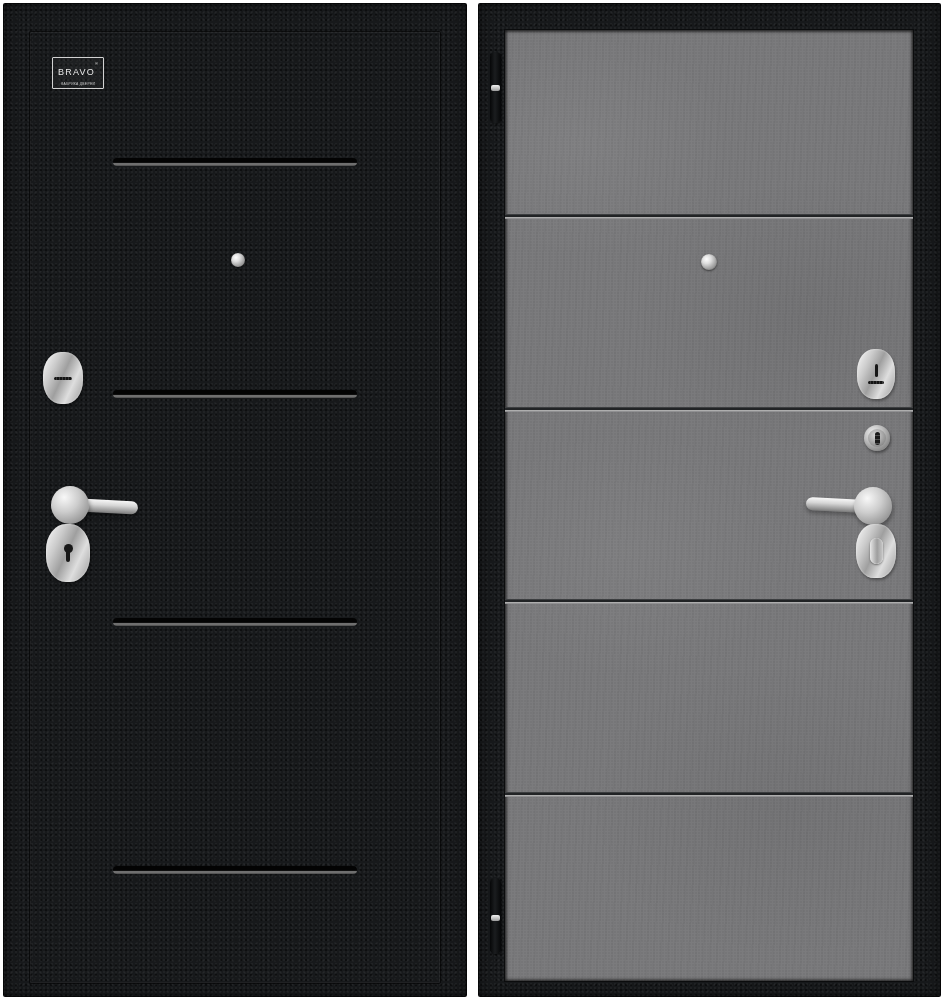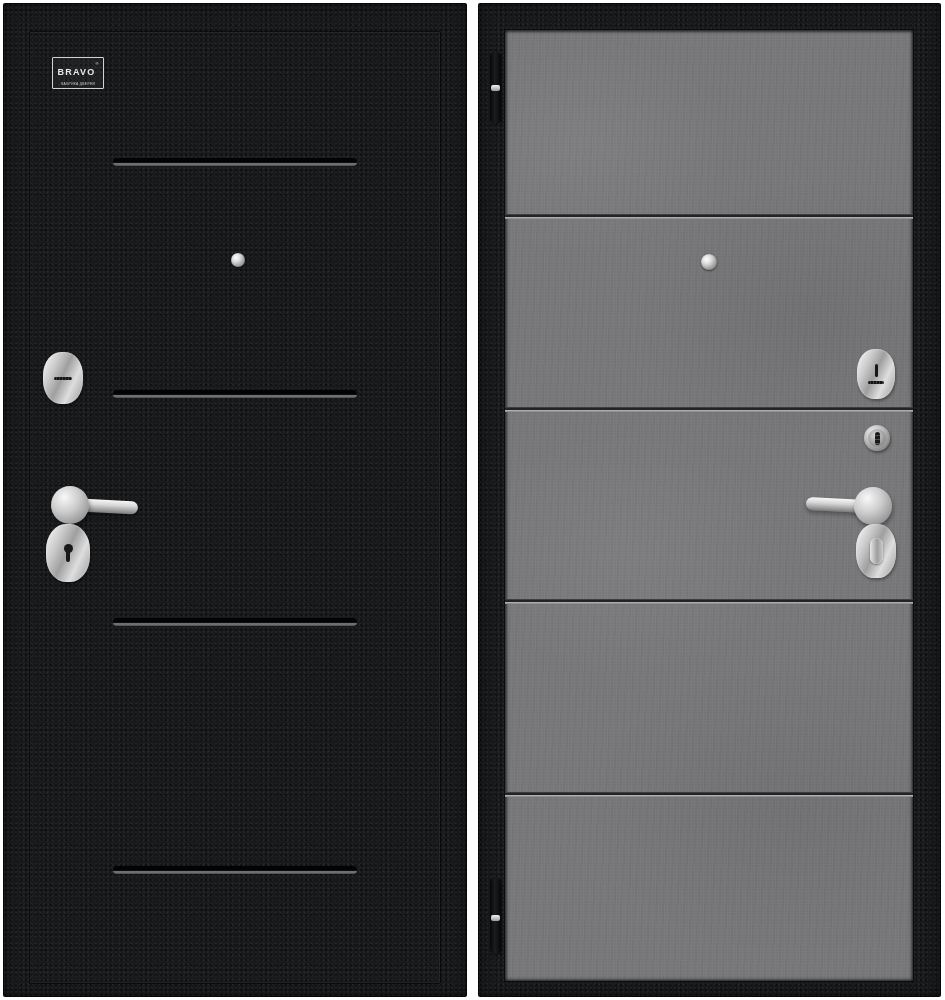--- a/index.html
+++ b/index.html
@@ -49,21 +49,21 @@
       inset 0 2px 3px rgba(0,0,0,0.5), inset 2px 0 3px rgba(0,0,0,0.4),
       inset -2px 0 3px rgba(0,0,0,0.35), inset 0 -2px 3px rgba(0,0,0,0.35);
   }
 
   
   .logo {
     position:absolute; left:49px; top:54px; width:52px;
     border:1px solid #d2d2d2; padding:3px 2px 2px; text-align:center;
     color:#e8e8e8; background:rgba(255,255,255,0.03); border-radius:1px;
   }
-  .logo-text { font-weight:700; font-size:9px; line-height:1; letter-spacing:1.2px; }
+  .logo-text { font-weight:400; font-size:9px; line-height:1; letter-spacing:1.2px; }
   .logo-mark { font-size:4px; vertical-align:top; }
   .logo-tagline { margin-top:2px; font-size:4px; letter-spacing:0.3px; color:#c9c9c9; white-space:nowrap; transform:scale(0.85); transform-origin:center; }
 
   
   .groove-l {
     position:absolute; left:110px; width:244px; height:8px; border-radius:4px;
     background:linear-gradient(to bottom,#030303 0 50%,#0e0e0e 50% 58%,#6f6f6f 58% 90%,#2a2a2a 100%);
   }
   .groove-r {
     position:absolute; left:0; width:100%; height:5px;

